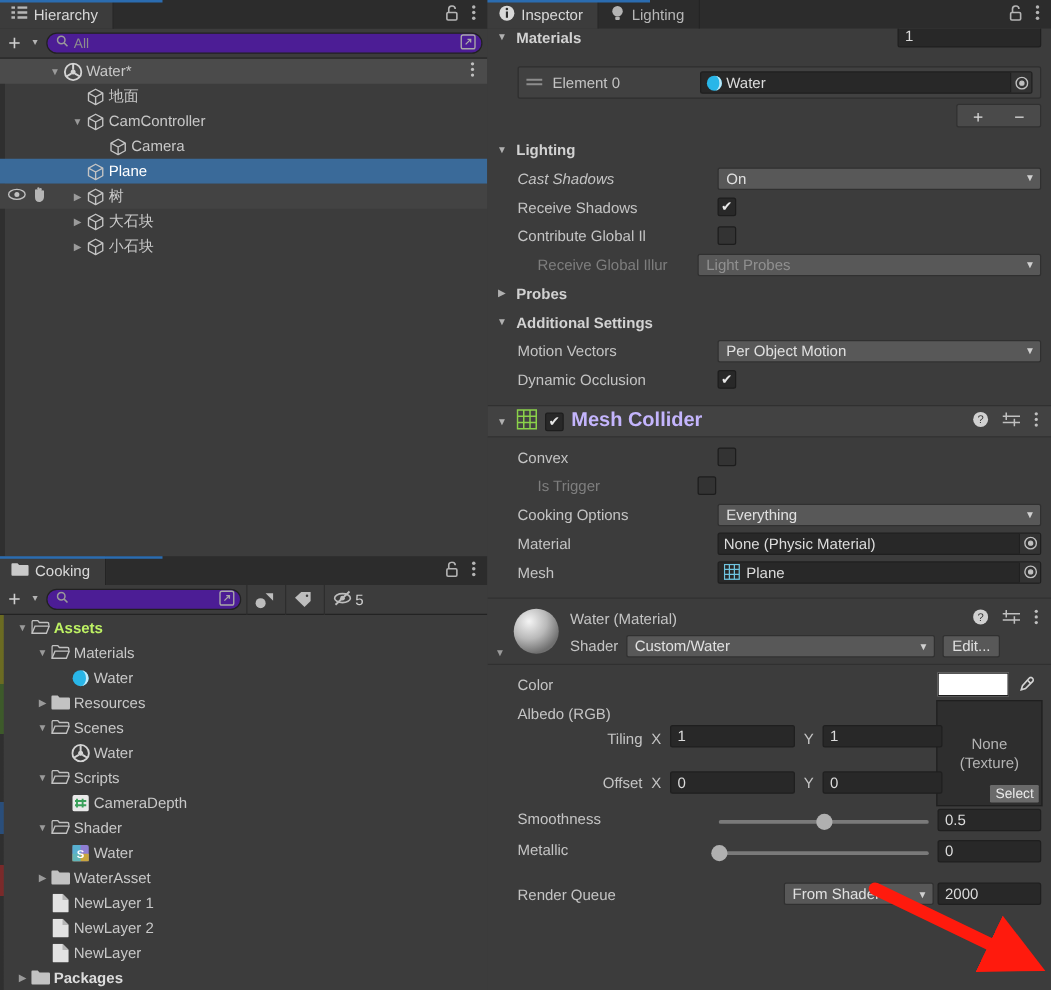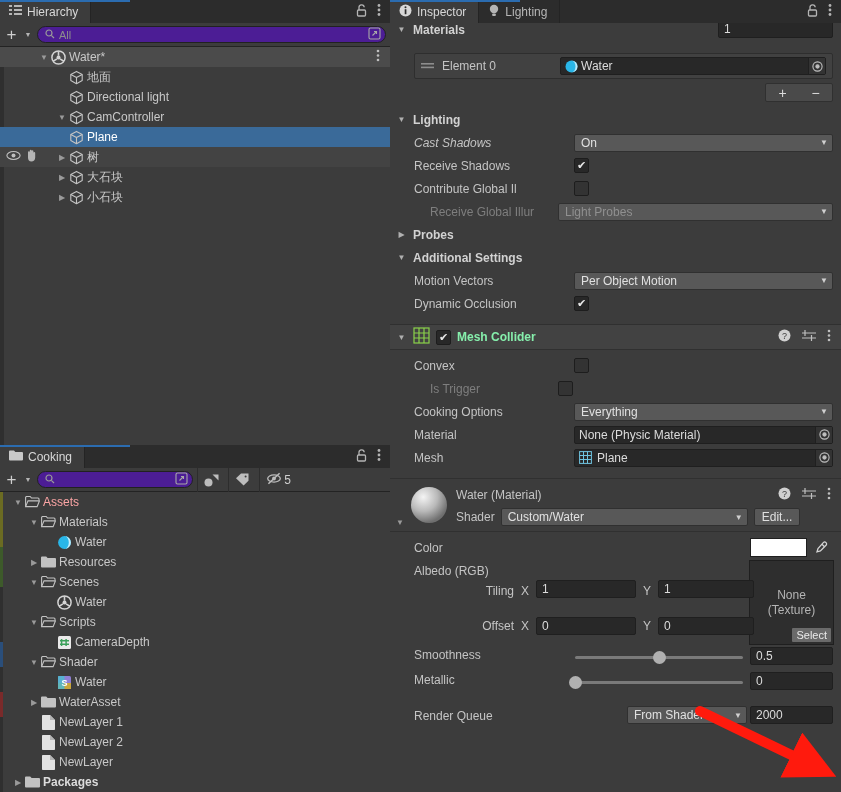--- a/index.html
+++ b/index.html
@@ -114,21 +114,21 @@
   .numfield {
     height: 18px; background: #282828; border: 1px solid #1f1f1f;
     border-radius: 2px; display: flex; align-items: center;
     padding: 0 5px; font-size: 12px; color: #dcdcdc;
   }
   .comp-head {
     height: 26px; background: #424242; display: flex; align-items: center;
     gap: 6px; padding-left: 6px; border-top: 1px solid #303030;
     border-bottom: 1px solid #303030;
   }
-  .comp-head .title { font-weight: bold; font-size: 12px; color: #86efac; }
+  .comp-head .title { font-weight: bold; font-size: 16px; color: #c4b5fd; }
   .hdr-icons { margin-left: auto; display: flex; align-items: center; gap: 11px; padding-right: 10px; }
   .slider-track {
     position: relative; height: 3px; background: #7a7a7a; border-radius: 2px;
   }
   .slider-knob {
     position: absolute; top: -5px; width: 13px; height: 13px;
     border-radius: 50%; background: #b0b0b0;
   }
   .sep { height: 1px; background: #303030; }
 
@@ -231,47 +231,47 @@
                 <path d="M1.8 4.5 7.5 7.6l5.7-3.1M7.5 7.6v6.1"></path>
                 </g>
               </svg>
             </span>
     <span>地面</span>
 
   </div>
           <div class="row">
 
     <span style="width:68px;display:flex;justify-content:flex-end">
-      <span class="tw"></span>
+      <span class="tw">▼</span>
     </span>
     <span class="ico">
               <svg width="15" height="15" viewBox="0 0 15 15">
                 <g fill="none" stroke="#c4c4c4" stroke-width="1.1" stroke-linejoin="round">
                 <path d="M7.5 1.4 13.2 4.5v6.1L7.5 13.7 1.8 10.6V4.5z"></path>
                 <path d="M1.8 4.5 7.5 7.6l5.7-3.1M7.5 7.6v6.1"></path>
                 </g>
               </svg>
             </span>
-    <span>Directional light</span>
-
-  </div>
-          <div class="row">
-
-    <span style="width:68px;display:flex;justify-content:flex-end">
-      <span class="tw">▼</span>
+    <span>CamController</span>
+
+  </div>
+          <div class="row">
+
+    <span style="width:86px;display:flex;justify-content:flex-end">
+      <span class="tw"></span>
     </span>
     <span class="ico">
               <svg width="15" height="15" viewBox="0 0 15 15">
                 <g fill="none" stroke="#c4c4c4" stroke-width="1.1" stroke-linejoin="round">
                 <path d="M7.5 1.4 13.2 4.5v6.1L7.5 13.7 1.8 10.6V4.5z"></path>
                 <path d="M1.8 4.5 7.5 7.6l5.7-3.1M7.5 7.6v6.1"></path>
                 </g>
               </svg>
             </span>
-    <span>CamController</span>
+    <span>Camera</span>
 
   </div>
           <div class="row sel">
 
     <span style="width:68px;display:flex;justify-content:flex-end">
       <span class="tw"></span>
     </span>
     <span class="ico">
               <svg width="15" height="15" viewBox="0 0 15 15">
                 <g fill="none" stroke="#c4c4c4" stroke-width="1.1" stroke-linejoin="round">
@@ -425,21 +425,21 @@
           <div class="row">
     <span style="width:24px;display:flex;justify-content:flex-end">
       <span class="tw">▼</span>
     </span>
     <span class="ico">
               <svg width="15" height="12" viewBox="0 0 15 12" fill="none" stroke="#c2c2c2" stroke-width="1.1">
               <path d="M.6 10.6V1.5a1 1 0 0 1 1-1h3.6l1.3 1.5H13a1 1 0 0 1 1 1v1.3"></path>
               <path d="M.6 10.6 3 4.9h11.4l-2.3 5.7z"></path>
               </svg>
             </span>
-    <span style="font-weight:normal;color:#fca5a5">Assets</span>
+    <span style="font-weight:bold;color:#bef264">Assets</span>
   </div>
           <div class="row">
     <span style="width:40px;display:flex;justify-content:flex-end">
       <span class="tw">▼</span>
     </span>
     <span class="ico">
               <svg width="15" height="12" viewBox="0 0 15 12" fill="none" stroke="#c2c2c2" stroke-width="1.1">
               <path d="M.6 10.6V1.5a1 1 0 0 1 1-1h3.6l1.3 1.5H13a1 1 0 0 1 1 1v1.3"></path>
               <path d="M.6 10.6 3 4.9h11.4l-2.3 5.7z"></path>
               </svg>

